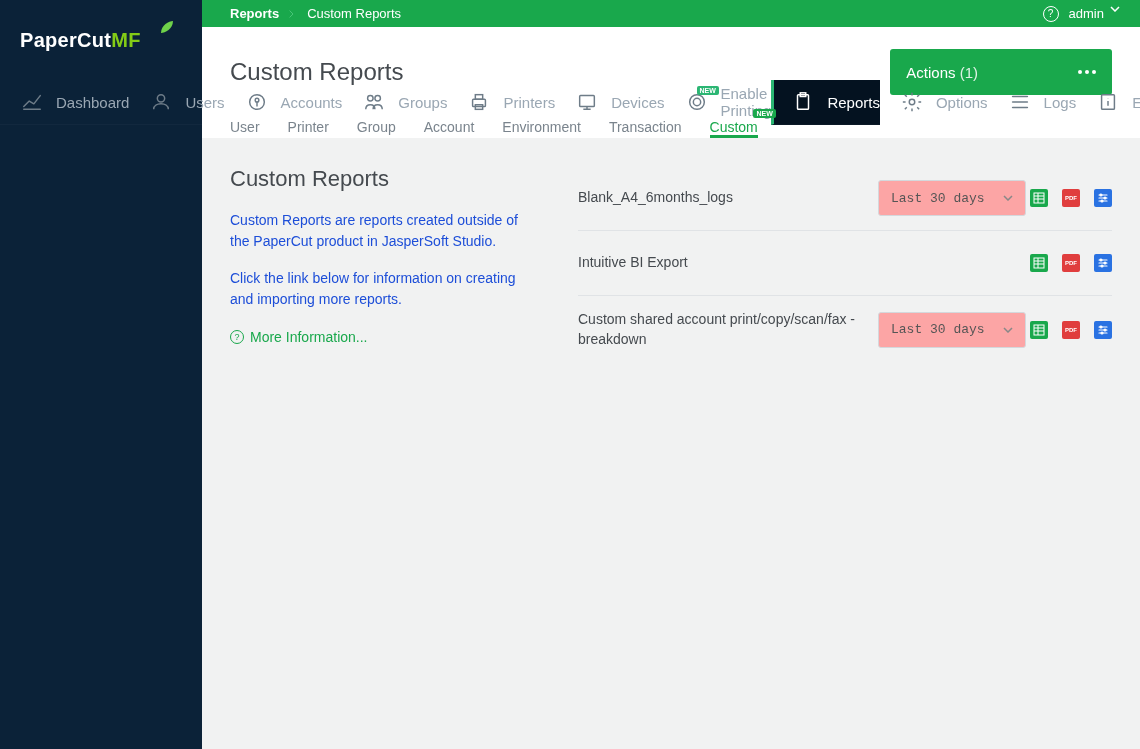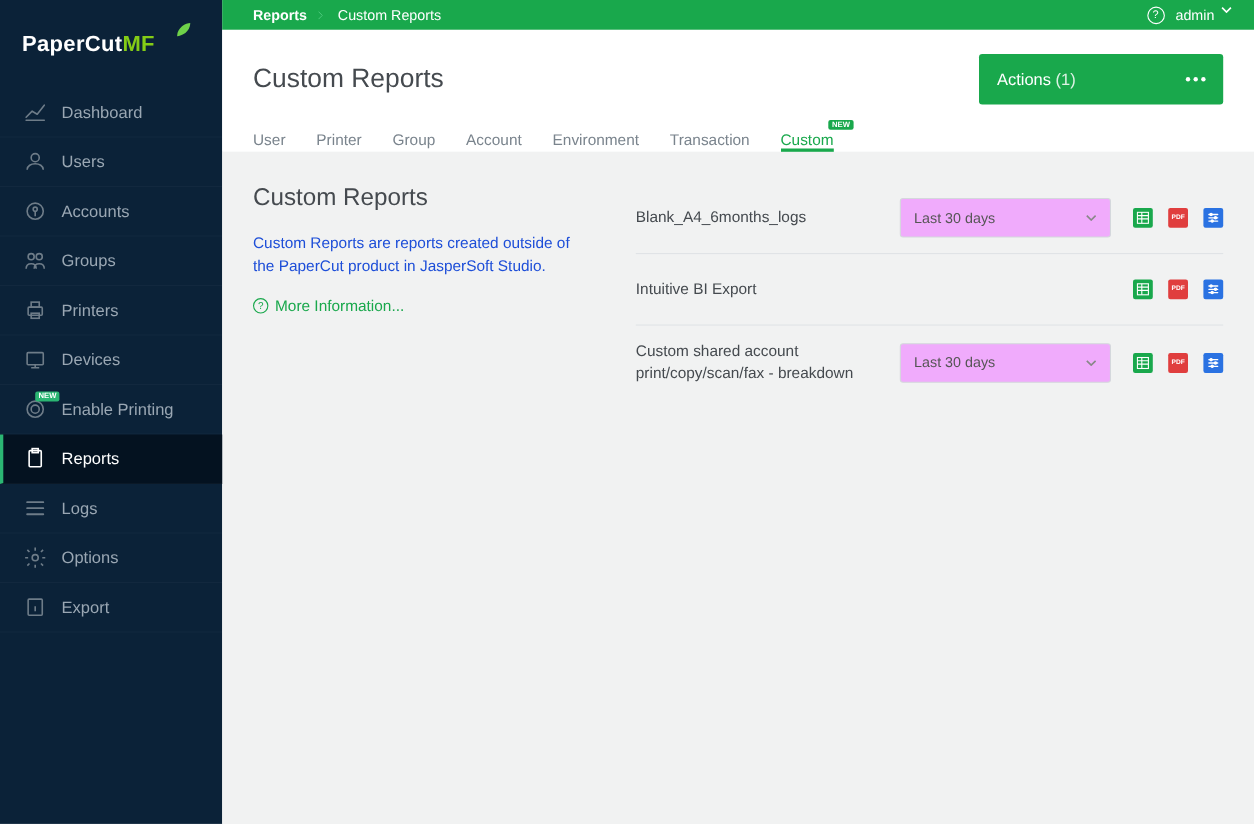--- a/index.html
+++ b/index.html
@@ -38,21 +38,21 @@
     }
     .logo-text .mf { color: #84cc16; font-weight: 600; }
     .logo-leaf {
       position: absolute;
       top: 20px;
       left: 160px;
       width: 14px;
       height: 14px;
     }
 
-    .nav { display: flex; flex-direction: column; }
+    .nav { display: flex; flex-direction: row; }
     .nav-item {
       display: flex;
       align-items: center;
       height: 45px;
       padding-left: 20px;
       border-bottom: 1px solid rgba(255,255,255,0.03);
       cursor: pointer;
       font-size: 15px;
       color: #9aa7b3;
       position: relative;
@@ -228,42 +228,43 @@
       display: flex; align-items: center; justify-content: center;
       font-size: 9px;
     }
 
     .right-col { flex: 1; }
     .report-row {
       display: flex;
       align-items: center;
       padding: 14px 0;
       border-bottom: 1px solid #e0e3e6;
-      gap: 20px;
+      gap: 4px;
     }
     .report-name {
       flex: 1;
       font-size: 14px;
       color: #454a4f;
       font-weight: 500;
       line-height: 1.4;
     }
     .select-wrap {
-      width: 192px;
+      width: 148px;
       height: 36px;
-      background: #f0abfc;
+      background: #fca5a5;
       border: 1px solid #d4d8dc;
       border-radius: 3px;
       display: flex;
       align-items: center;
       padding: 0 12px;
       font-size: 13px;
       color: #555;
       cursor: pointer;
       justify-content: space-between;
+      font-family: Liberation Mono, monospace;
     }
     .select-placeholder { width: 170px; height: 36px; }
     .select-chevron svg { display: block; }
     .icon-group { display: flex; gap: 14px; align-items: center; }
     .action-icon {
       width: 18px; height: 18px;
       border-radius: 2px;
       display: flex; align-items: center; justify-content: center;
       cursor: pointer;
     }
@@ -368,37 +369,37 @@
         <svg viewBox="0 0 24 24" fill="none" stroke="#fff" stroke-width="1.6">
             <rect x="6" y="4" width="12" height="16" rx="1"></rect>
             <rect x="9" y="2" width="6" height="4"></rect>
           </svg>
       </span>
       <span>Reports</span>
     </div>
 
     <div class="nav-item">
       <span class="nav-icon">
+        <svg viewBox="0 0 24 24" fill="none" stroke="#6e7c88" stroke-width="1.6">
+            <circle cx="12" cy="12" r="3"></circle>
+            <path d="M12 2v3M12 19v3M4.2 4.2l2.1 2.1M17.7 17.7l2.1 2.1M2 12h3M19 12h3M4.2 19.8l2.1-2.1M17.7 6.3l2.1-2.1"></path>
+          </svg>
+      </span>
+      <span>Options</span>
+    </div>
+
+    <div class="nav-item">
+      <span class="nav-icon">
         <svg viewBox="0 0 24 24" fill="none" stroke="#6e7c88" stroke-width="1.8" stroke-linecap="round">
             <line x1="4" y1="6" x2="20" y2="6"></line>
             <line x1="4" y1="12" x2="20" y2="12"></line>
             <line x1="4" y1="18" x2="20" y2="18"></line>
           </svg>
       </span>
       <span>Logs</span>
-    </div>
-
-    <div class="nav-item">
-      <span class="nav-icon">
-        <svg viewBox="0 0 24 24" fill="none" stroke="#6e7c88" stroke-width="1.6">
-            <circle cx="12" cy="12" r="3"></circle>
-            <path d="M12 2v3M12 19v3M4.2 4.2l2.1 2.1M17.7 17.7l2.1 2.1M2 12h3M19 12h3M4.2 19.8l2.1-2.1M17.7 6.3l2.1-2.1"></path>
-          </svg>
-      </span>
-      <span>Options</span>
     </div>
 
     <div class="nav-item">
       <span class="nav-icon">
         <svg viewBox="0 0 24 24" fill="none" stroke="#6e7c88" stroke-width="1.6">
             <rect x="5" y="4" width="14" height="16" rx="1"></rect>
             <line x1="12" y1="8" x2="12" y2="8.2"></line>
             <line x1="12" y1="11" x2="12" y2="16"></line>
           </svg>
       </span>
@@ -455,20 +456,21 @@
         <span>Custom</span>
         <span class="tab-new-badge">NEW</span>
       </div>
     </div>
   </div>
 
   <div class="content">
     <div class="left-col">
       <h2>Custom Reports</h2>
       <p>Custom Reports are reports created outside of the PaperCut product in JasperSoft Studio.</p>
+      <p>Click the link below for information on creating and importing more reports.</p>
       <a class="more-info">
         <span class="info-ring">?</span>
         <span>More Information...</span>
       </a>
     </div>
 
     <div class="right-col">
 
       <div class="report-row">
         <div class="report-name">Blank_A4_6months_logs</div>

